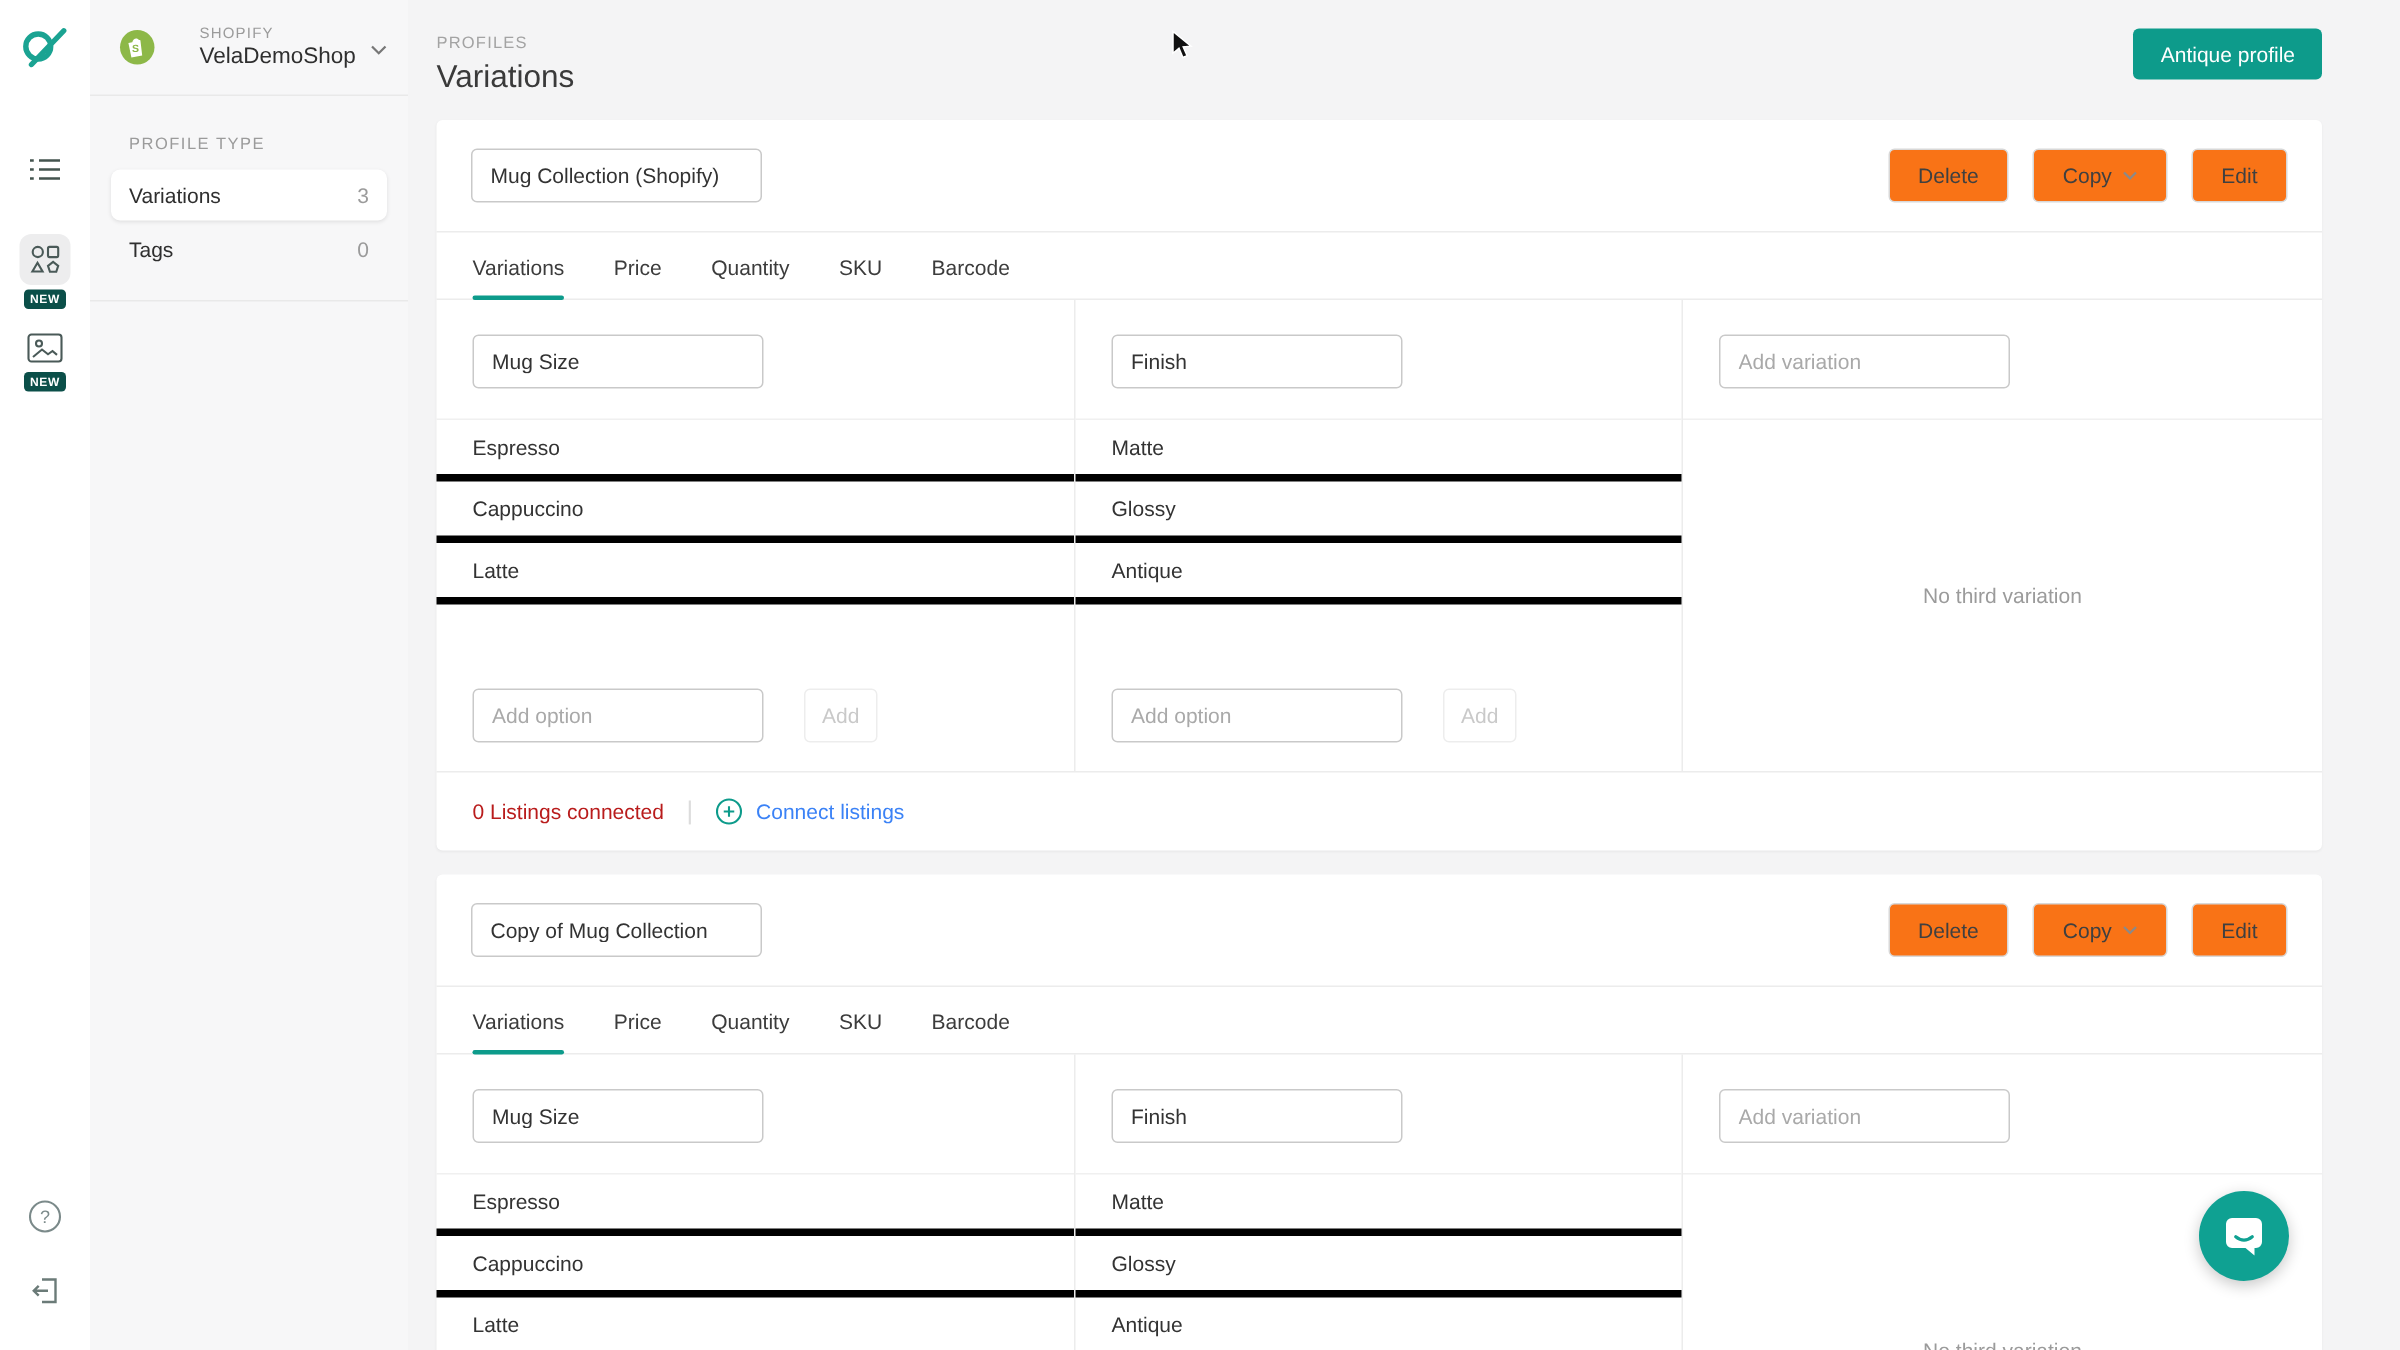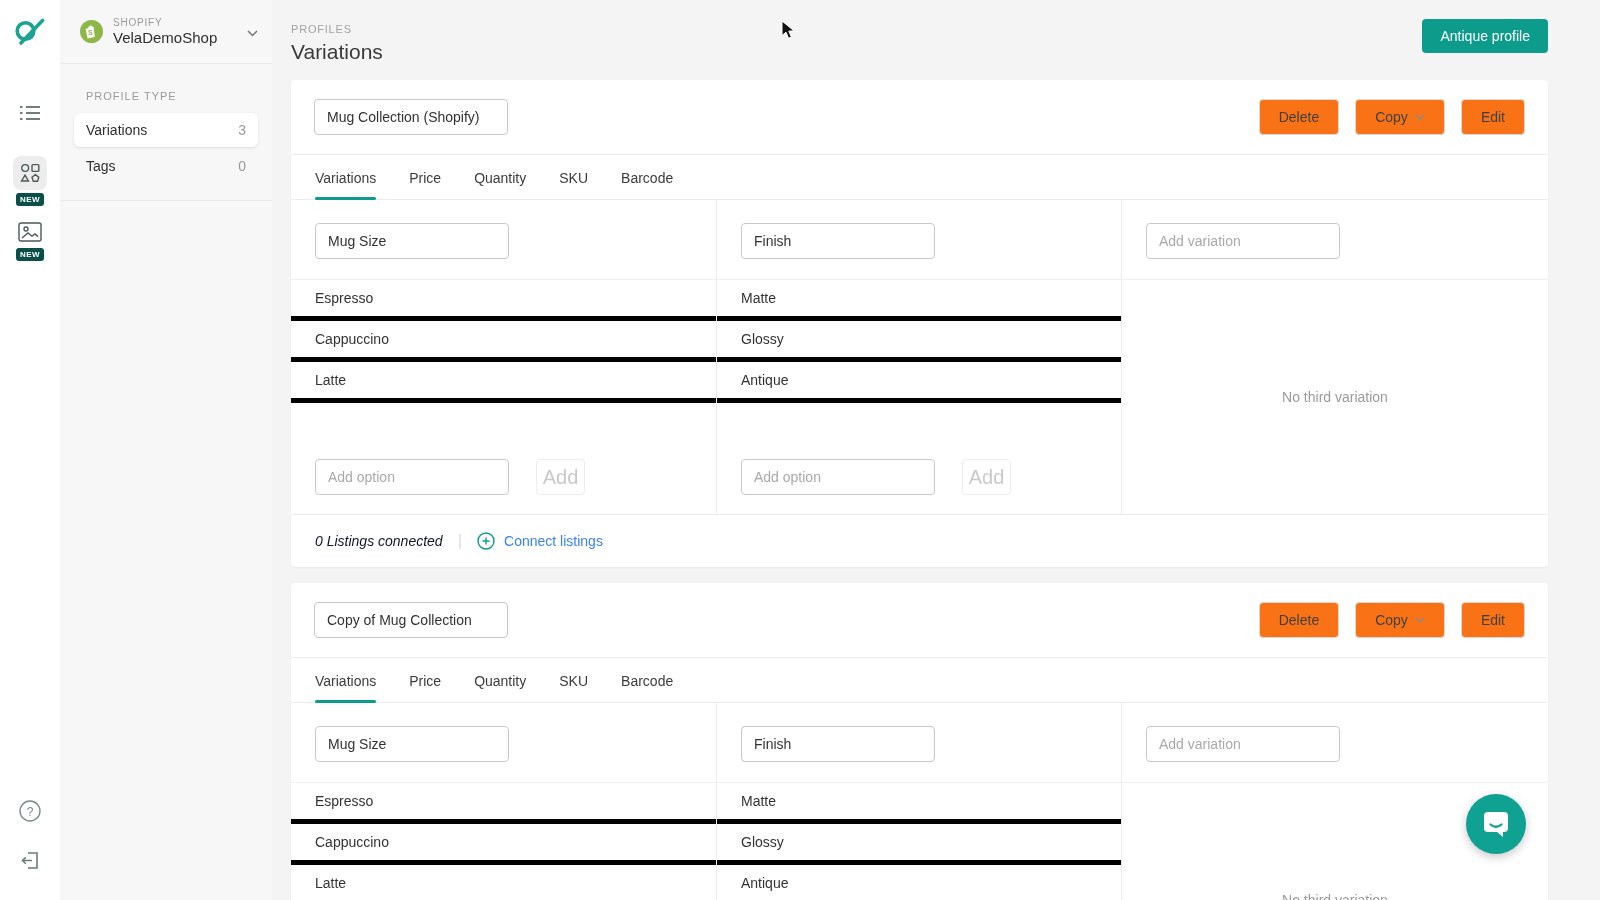--- a/index.html
+++ b/index.html
@@ -18,21 +18,21 @@
   .rail-item.image { margin-top:16px; }
   .icon-tile { width:34px; height:34px; background:#ededee; border-radius:8px;
                display:flex; align-items:center; justify-content:center; }
   .new-badge { margin-top:3px; background:#0b4f49; color:#fff; font-size:8px; font-weight:bold;
                letter-spacing:.4px; padding:2px 4px; border-radius:3px; }
   .rail-bottom { margin-top:auto; margin-bottom:26px; display:flex; flex-direction:column;
                  align-items:center; gap:24px; }
   
   .sidebar { position:absolute; left:60px; top:0; width:212px; height:100%; background:#f7f7f8; z-index:5; }
   .shop-row { height:64px; display:flex; align-items:center; padding:0 14px 0 20px;
-              border-bottom:1px solid #e9e9e9; cursor:pointer; }
+              border-bottom:1px solid #e9e9e9; cursor:pointer;gap:20px; }
   .shop-avatar { width:23px; height:23px; border-radius:50%; background:#8db848; flex:none;
                  display:flex; align-items:center; justify-content:center; }
   .shop-meta { margin-left:10px; flex:1; min-width:0; }
   .shop-platform { font-size:10px; color:#9b9b9b; letter-spacing:.8px; }
   .shop-name { font-size:15px; color:#2f2f2f; font-weight:500; margin-top:1px; }
   .section-label { margin:26px 0 11px 26px; font-size:11px; color:#9b9b9b; letter-spacing:1px; }
   .side-item { margin:2px 14px; height:34px; border-radius:6px; display:flex; align-items:center;
                padding:0 12px; color:#2f2f2f; cursor:pointer; }
   .side-item.active { background:#fff; box-shadow:0 1px 3px rgba(0,0,0,.10); font-weight:500; }
   .side-item .count { margin-left:auto; color:#9b9b9b; }
@@ -65,24 +65,24 @@
   .columns { display:flex; }
   .vcol { width:426px; border-right:1px solid #ececec; display:flex; flex-direction:column;
           min-height:314px; }
   .vcol.mid { width:405px; }
   .vcol.last { width:426px; border-right:none; }
   .vcol-head { padding:23px 24px 20px; border-bottom:1px solid #f0f0f0; }
   .opt-row { height:41px; display:flex; align-items:center; padding:0 24px;
              border-bottom:5px solid #000000; color:#333; }
   .add-row { margin-top:auto; display:flex; gap:27px; padding:25px 24px 19px; }
   .add-btn { width:49px; height:36px; border:1px solid #ededed; border-radius:4px; background:#fff;
-             color:#c9c9c9; font-size:20px; font-family:inherit; }
+             color:#c9c9c9; font-size:14px; font-family:inherit; }
   .empty-col { flex:1; display:flex; align-items:center; justify-content:center; color:#9b9b9b; }
   .card-footer { border-top:1px solid #ececec; display:flex; align-items:center; padding:16px 24px; }
-  .listings-count { color:#0f172a; font-weight:500;font-style:italic; }
+  .listings-count { color:#b91c1c; font-weight:500; }
   .footer-sep { color:#dcdcdc; margin:0 15px; font-size:17px; font-weight:300; }
   .connect-link { color:#3b82f6; display:inline-flex; align-items:center; gap:9px; cursor:pointer; }
   
   .chat-fab { position:absolute; right:74px; bottom:46px; width:60px; height:60px; border-radius:50%;
               background:#0fa192; display:flex; align-items:center; justify-content:center;
               box-shadow:0 3px 10px rgba(0,0,0,.22); cursor:pointer; z-index:10; }
   .cursor { position:absolute; left:781px; top:20px; z-index:20; pointer-events:none; }
 </style>
 </head>
 <body>

